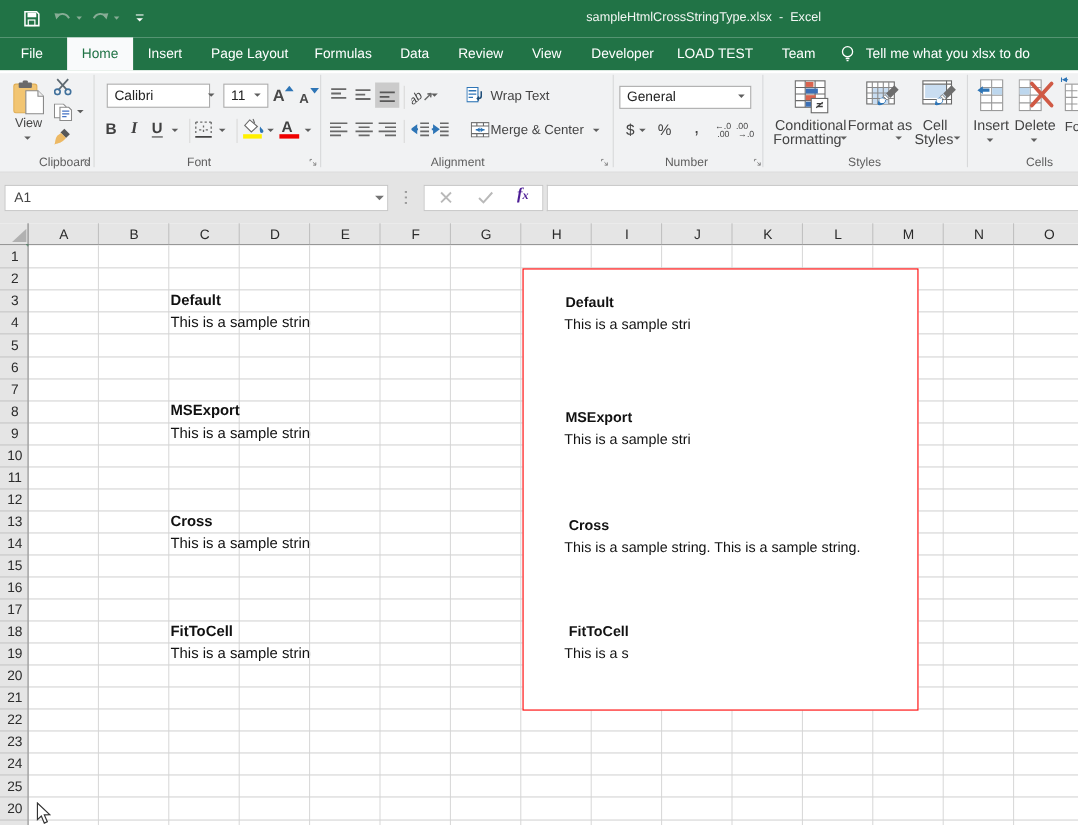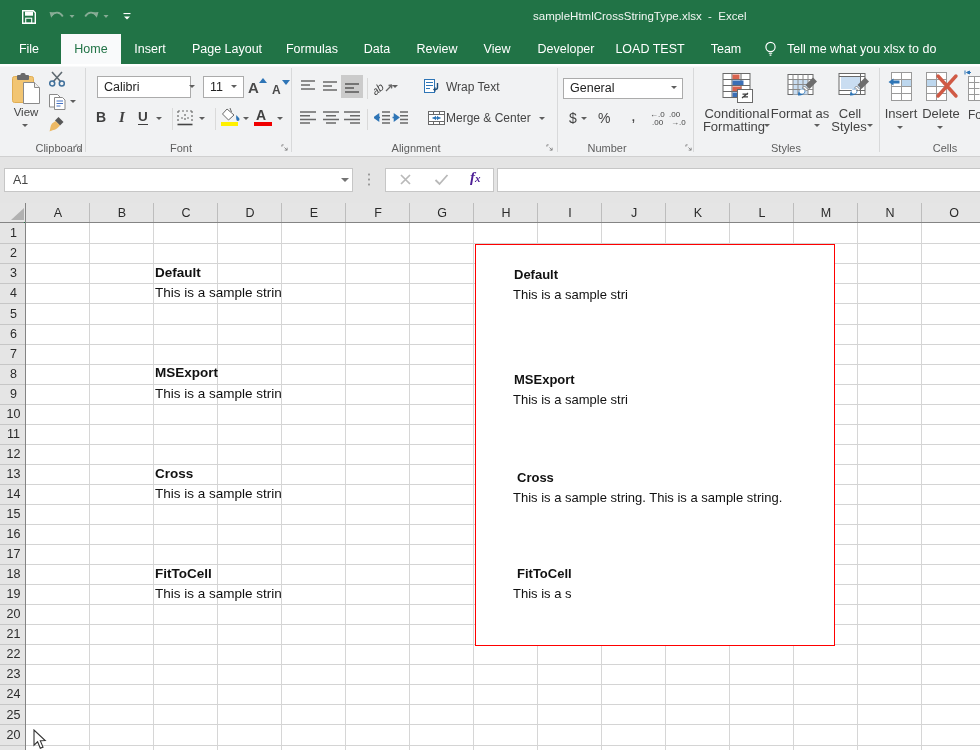--- a/index.html
+++ b/index.html
@@ -203,21 +203,21 @@
 <div class="abs" style="left:598px;top:46px;font-size:14px;color:#444;">%</div>
 <div class="abs" style="left:631px;top:42px;font-size:17px;color:#444;">,</div>
 <svg class="abs" style="left:650px;top:46px" width="17" height="15" viewBox="0 0 17 15">
 <text x="0" y="7" font-size="8" fill="#444" font-family="Liberation Sans">←.0</text>
 <text x="2" y="14.5" font-size="8" fill="#444" font-family="Liberation Sans">.00</text>
 </svg>
 <svg class="abs" style="left:669px;top:46px" width="17" height="15" viewBox="0 0 17 15">
 <text x="0" y="7" font-size="8" fill="#444" font-family="Liberation Sans">.00</text>
 <text x="2" y="14.5" font-size="8" fill="#444" font-family="Liberation Sans">→.0</text>
 </svg>
-<div class="grplbl" style="left:607px;">Number</div>
+<div class="grplbl" style="left:624px;">Number</div>
 <svg class="launch" style="left:685px;top:80px;" width="8" height="8" viewBox="0 0 8 8">
 <path d="M1 3 V1 H3 M4 4 L7 7 M7 4.2 V7 H4.2" fill="none" stroke="#808080" stroke-width="1"></path>
 </svg>
 <div class="sep" style="left:693px;"></div>
 
 <svg class="abs" style="left:722px;top:8px" width="32" height="32" viewBox="0 0 32 32">
 <rect x="1" y="1.5" width="27" height="24" fill="#fff" stroke="#6a6a6a"></rect>
 <path d="M10 1.5 v24 M19 1.5 v24 M1 7.5 h27 M1 13.5 h27 M1 19.5 h27" stroke="#6a6a6a" fill="none"></path>
 <rect x="10.5" y="2.5" width="7" height="4.5" fill="#d9634e"></rect>
 <rect x="10.5" y="8.5" width="11" height="4.5" fill="#3b6fb6"></rect>

